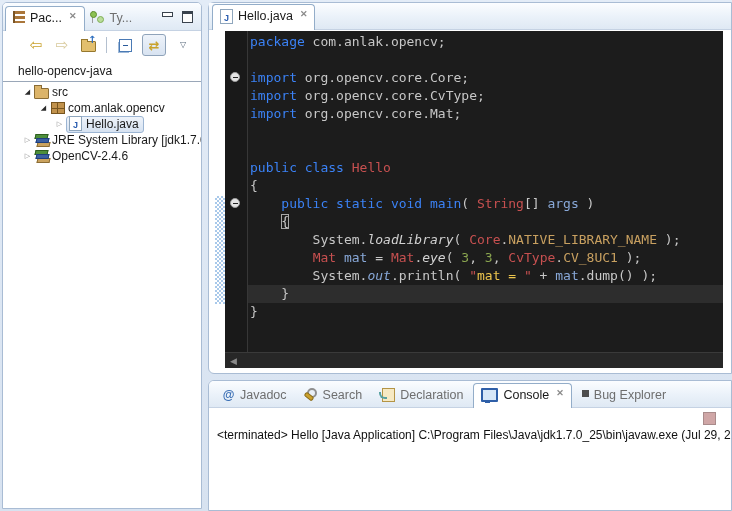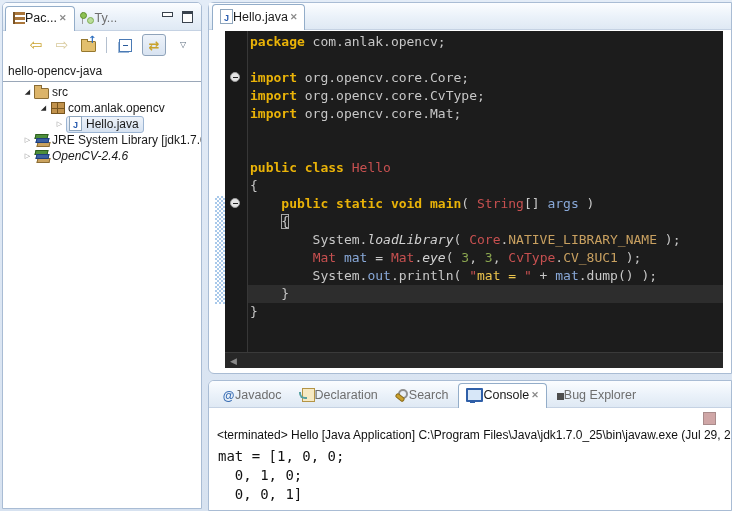--- a/index.html
+++ b/index.html
@@ -4,40 +4,40 @@
 <style>
   html,body{margin:0;padding:0}
   body{width:732px;height:511px;overflow:hidden;position:relative;
        background:linear-gradient(#e3ecf7,#d7e2f0);
        font-family:"Liberation Sans",sans-serif;-webkit-font-smoothing:antialiased}
   .part{position:absolute;background:#fff;border:1px solid #a9bcd4;box-sizing:border-box}
 
   
   .tabbar{display:flex;align-items:flex-end;background:linear-gradient(#fbfdff,#eaf1f9 55%,#dfe9f4);
           border-bottom:1px solid #c5d2e3;position:relative}
-  .tab{display:flex;align-items:center;padding:4px 7px 5px;font-size:12.5px;color:#6e6e6e;
+  .tab{display:flex;align-items:flex-start;gap:5px;padding:4px 7px 5px;font-size:12.5px;color:#6e6e6e;
        white-space:nowrap;position:relative}
   .tab.active{background:#fff;border:1px solid #93adc9;border-bottom:none;border-radius:4px 4px 0 0;
               color:#1a1a1a;margin-bottom:-1px;padding-bottom:6px}
   .close{font-size:9px;color:#8a8a8a;margin-left:2px;font-weight:bold}
   .ticon{display:inline-block;position:relative;flex:none}
 
   
   #left-panel{left:2px;top:2px;width:200px;height:507px;border-radius:5px 5px 0 0;overflow:hidden}
   #left-tabs{height:27px;padding-left:2px}
   #win-btns{margin-left:auto;display:flex;align-items:center;gap:9px;padding:0 8px 7px 0}
   .min-glyph{width:9px;height:3px;border:1px solid #39424d;background:#fdfdfd;margin-top:-5px}
   .max-glyph{width:9px;height:8px;border:1px solid #39424d;border-top:3px solid #39424d;background:#fdfdfd}
   #left-toolbar{height:28px;display:flex;align-items:center;justify-content:flex-end;gap:8px;padding-right:9px}
   .tb{display:flex;align-items:center;justify-content:center;width:18px;height:18px}
   .arrow-glyph{font-size:15px;line-height:1;font-family:"DejaVu Sans",sans-serif}
   .sep{width:1px;height:16px;background:#b4c0cf;margin:0 1px}
   .pressed{border:1px solid #8fa3ba;border-radius:3px;background:linear-gradient(#eef3fa,#d8e3f1);width:22px;height:20px}
   #tree{font-size:12px;color:#1a1a1a;padding-top:2px}
-  #project-label{padding:3px 0 2px 5px}
+  #project-label{padding:3px 0 2px 15px}
   #tree hr{border:none;border-top:1px solid #9aa7b8;margin:1px 0 2px 0}
   .trow{height:16px;display:flex;align-items:center;white-space:nowrap}
   .twist{width:9px;flex:none;font-size:7px;line-height:1;margin-right:2px;text-align:center;font-family:"DejaVu Sans",sans-serif}
   .twist.exp{color:#2b2b2b}.twist.col{color:#8a8a8a}
   .nicon{width:15px;height:14px;flex:none;display:flex;align-items:center;justify-content:center;margin-right:3px}
   .sel{display:flex;align-items:center;padding:0 4px 1px 1px;border:1px solid #9cb5d3;border-radius:3px;
        background:linear-gradient(#eef3fa,#d6e2f1)}
 
   
   #editor-part{left:208px;top:2px;width:524px;height:372px;border-radius:6px 0 0 6px}
@@ -50,30 +50,30 @@
          background-size:4px 4px;background-position:0 0,2px 2px}
   #darkbox{flex:1;background:#1c1c1c;position:relative;display:flex;flex-direction:column;min-width:0}
   #gutter{position:absolute;left:0;top:0;bottom:15px;width:22px;background:#191919;border-right:1px solid #373737}
   .fold{position:absolute;left:5px;width:10px;height:10px;border:1px solid #9a9a9a;border-radius:50%;
         background:#e4e4e4;display:flex;align-items:center;justify-content:center;box-sizing:border-box}
   .fold i{display:block;width:5px;height:1px;background:#222}
   #code-area{flex:1;margin-left:23px;overflow:hidden;position:relative}
   #code-area pre{margin:0;padding:2px 0 0 2px;font:13px/18px "DejaVu Sans Mono",monospace;color:#c7c7c7}
   .cl{height:18px;white-space:pre}
   .cl.hl{background:#2d2d2d;margin-left:-25px;padding-left:25px}
-  .tk-kw{color:#eab308;font-weight:bold}
+  .tk-kw{color:#3b82f6;font-weight:normal}
   .tk-pl{color:#c7c7c7}
   .tk-cls{color:#c75050}
   .tk-const{color:#c8a060}
   .tk-num{color:#8aa54f}
   .tk-str{color:#edc54d}
   .tk-q{color:#c75050}
   .tk-var{color:#88a8d8}
   .tk-mi{color:#d2d2d2;font-style:italic}
-  .tk-vi{color:#88a8d8;}
+  .tk-vi{color:#88a8d8;font-style:italic}
   .tk-bx{box-shadow:inset 0 0 0 1px #a8a8a8}
   #hsb{height:15px;background:#272727;border-top:1px solid #3a3a3a;flex:none;display:flex;align-items:center;position:relative}
   #hsb .larr{color:#8a8a8a;font-size:9px;padding-left:5px;font-family:"DejaVu Sans",sans-serif}
   #right-gap{width:8px;flex:none;background:#fff}
 
   
   #bottom-panel{left:208px;top:380px;width:524px;height:131px;border-radius:6px 0 0 0;overflow:hidden}
   #bottom-tabs{height:26px;padding-left:6px;gap:3px}
   #terminate-btn{position:absolute;right:15px;top:31px;width:11px;height:11px;background:#cfa6a6;border:1px solid #a98b8b}
   #console-header{position:absolute;left:8px;top:47px;font-size:12px;color:#111;white-space:nowrap}
@@ -202,21 +202,21 @@
           <span class="nicon">
             <span data-name="library-icon" style="position: relative;">
               <i></i>
             </span>
           </span>
           <span data-name="tree-item-label">JRE System Library [jdk1.7.0</span>
         </span>
       </div>
       <div class="trow" data-name="tree-item-opencv-2-4-6" style="padding-left: 20px;">
         <span class="twist col" data-name="expand-arrow-icon">▷</span>
-        <span data-name="tree-item-body" style="display: flex; align-items: center; font-style: italic;">
+        <span data-name="tree-item-body" style="display: flex; align-items: center;">
           <span class="nicon">
             <span data-name="library-icon" style="position: relative;">
               <i></i>
             </span>
           </span>
           <span data-name="tree-item-label">OpenCV-2.4.6</span>
         </span>
       </div>
     </div>
 </div>
@@ -253,34 +253,33 @@
   </div>
 </div>
 
 <div class="part" id="bottom-panel" data-name="console-panel">
   <div class="tabbar" id="bottom-tabs" data-name="bottom-panel-tabbar">
 
       <div class="tab" data-name="tab-javadoc">
         <span class="ticon" data-name="javadoc-icon"></span>
         <span data-name="tab-label">Javadoc</span>
       </div>
+      <div class="tab" data-name="tab-search">
+        <span class="ticon" data-name="search-icon"></span>
+        <span data-name="tab-label">Search</span>
+      </div>
       <div class="tab" data-name="tab-declaration">
         <span class="ticon" data-name="declaration-icon"></span>
         <span data-name="tab-label">Declaration</span>
-      </div>
-      <div class="tab" data-name="tab-search">
-        <span class="ticon" data-name="search-icon"></span>
-        <span data-name="tab-label">Search</span>
       </div>
       <div class="tab active" data-name="tab-console">
         <span class="ticon" data-name="console-icon"></span>
         <span data-name="tab-label">Console</span>
         <span class="close" data-name="close-icon">✕</span>
       </div>
       <div class="tab" data-name="tab-bug-explorer">
         <span class="ticon" data-name="bug-icon"></span>
         <span data-name="tab-label">Bug Explorer</span>
       </div>
     </div>
   <div id="terminate-btn" data-name="terminate-button"></div>
   <div id="console-header" data-name="console-header">&lt;terminated&gt; Hello [Java Application] C:\Program Files\Java\jdk1.7.0_25\bin\javaw.exe (Jul 29, 20</div>
-  <div id="console-output" data-name="console-output"><div data-name="console-output-line">mat = [1, 0, 0;</div><div data-name="console-output-line">  0, 1, 0;</div><div data-name="console-output-line">  0, 0, 1]</div></div>
 </div>
 
 </body></html>

